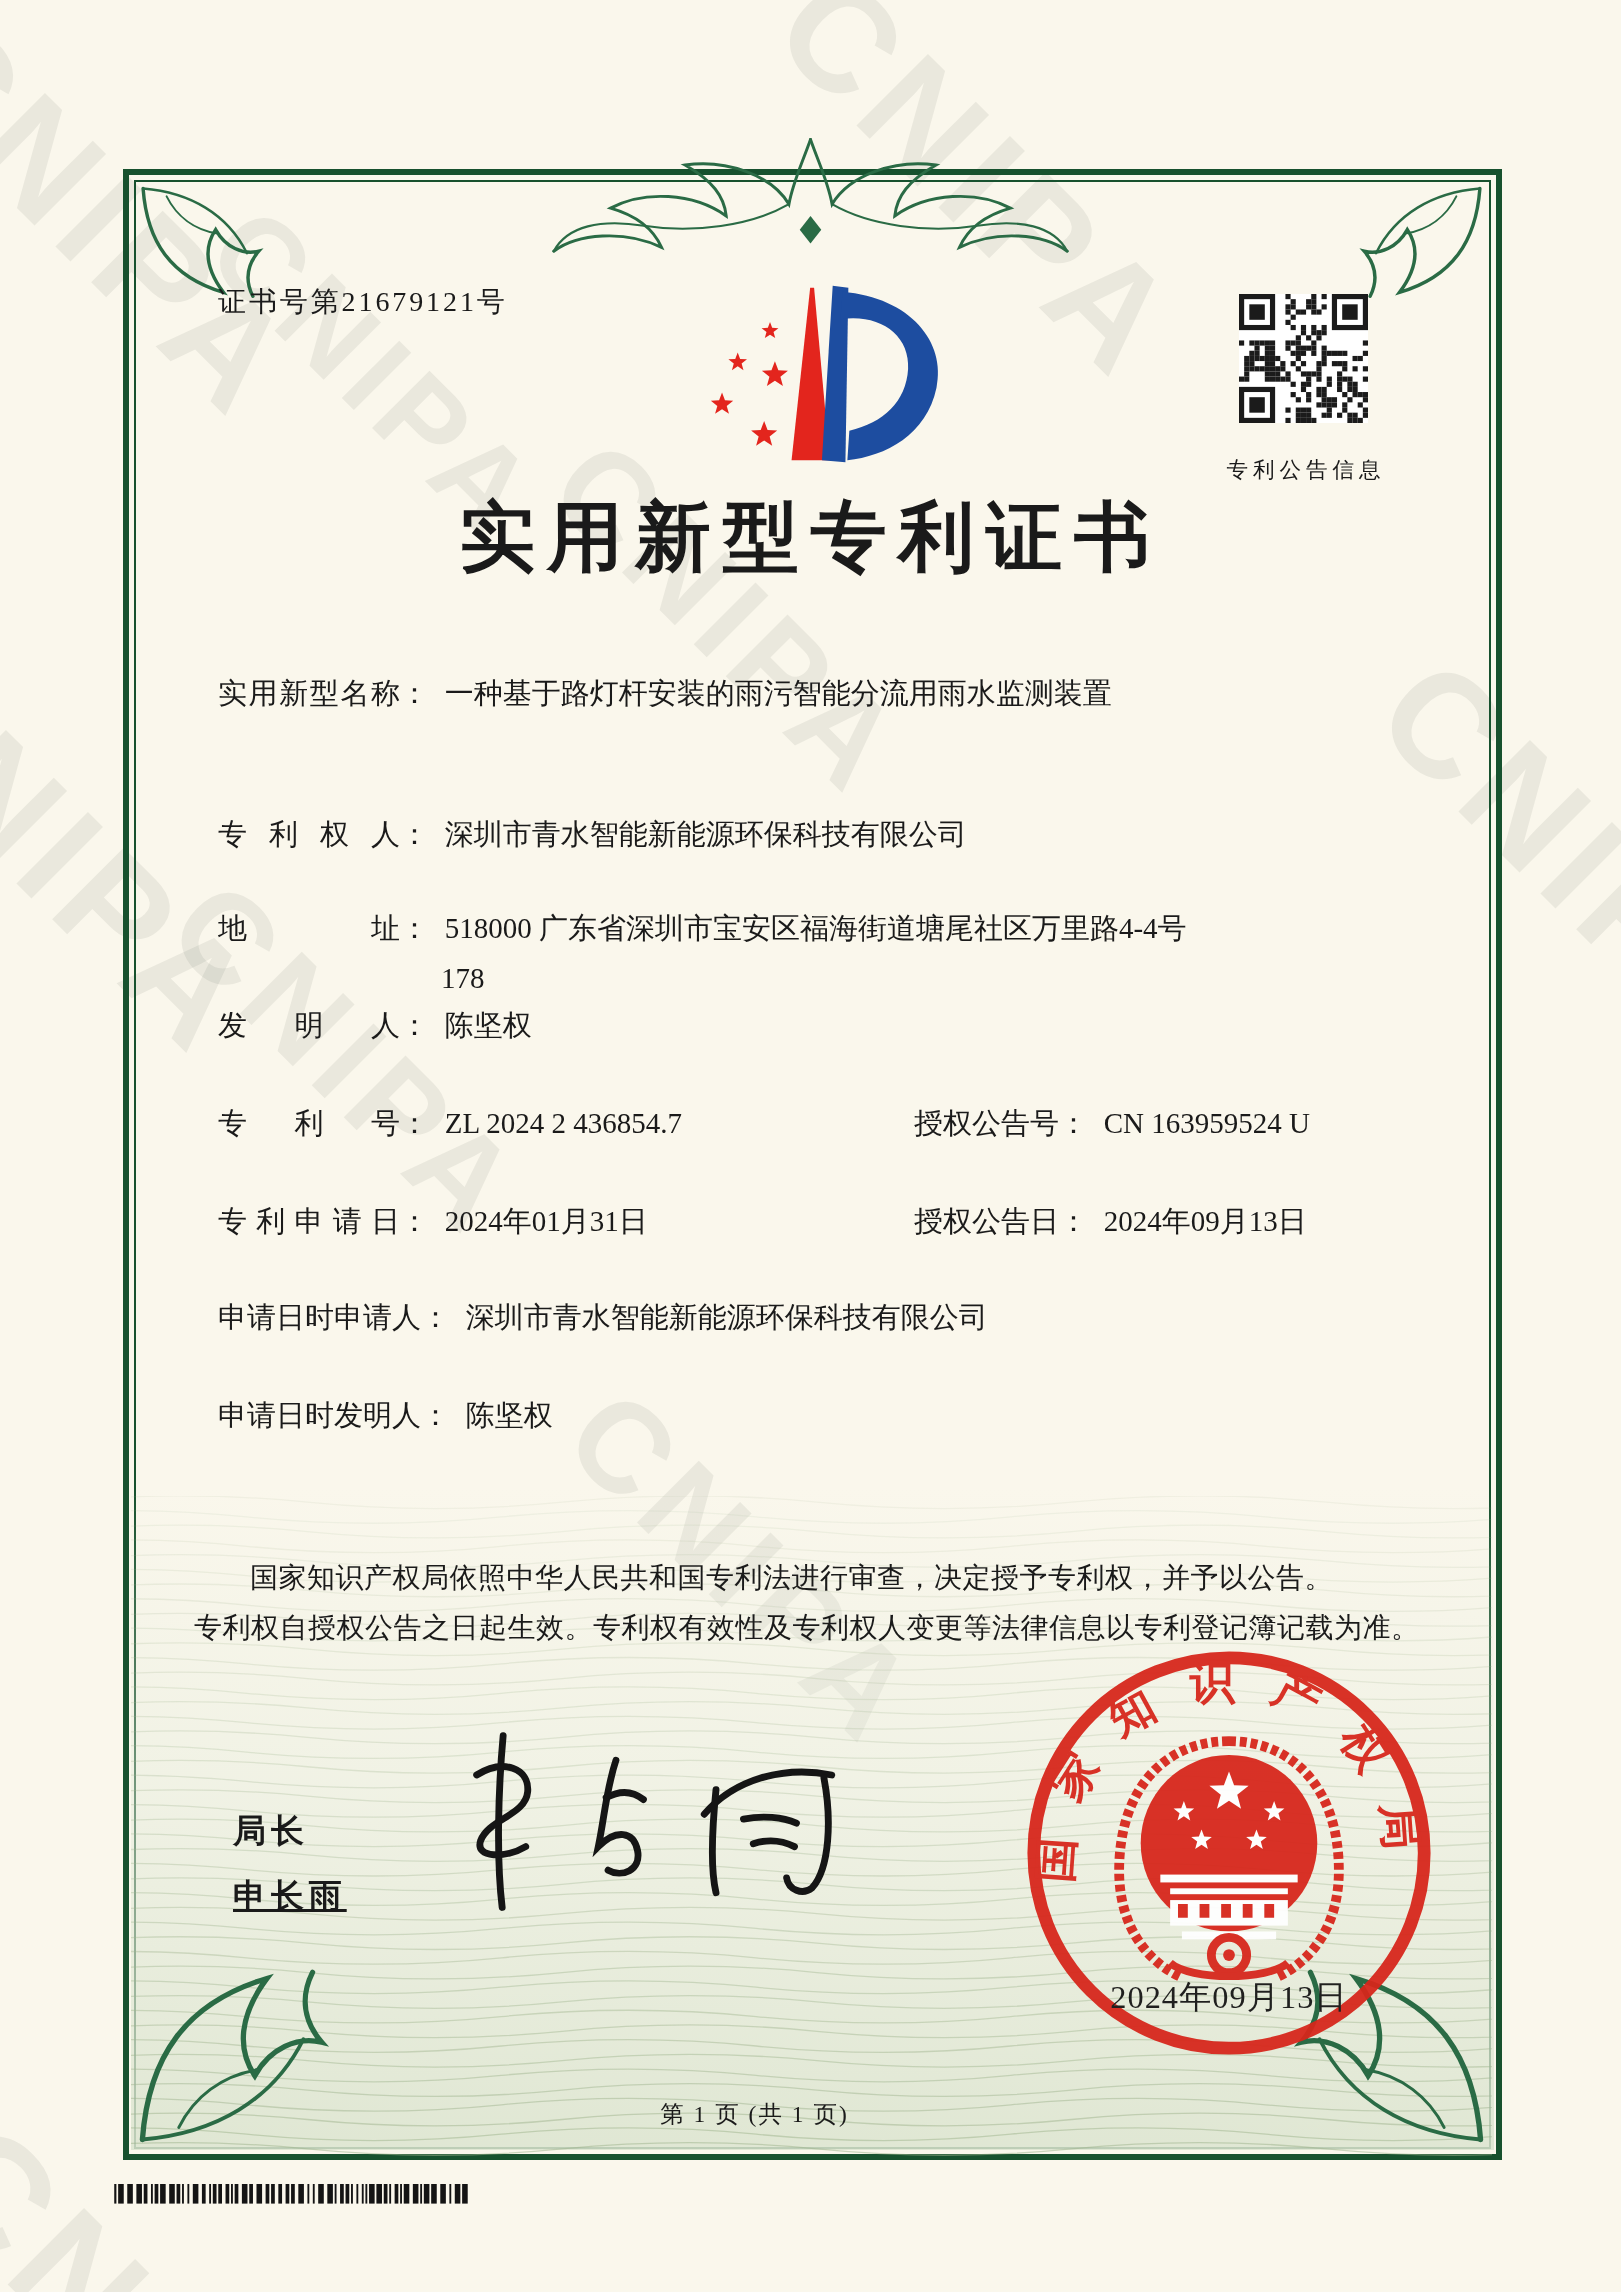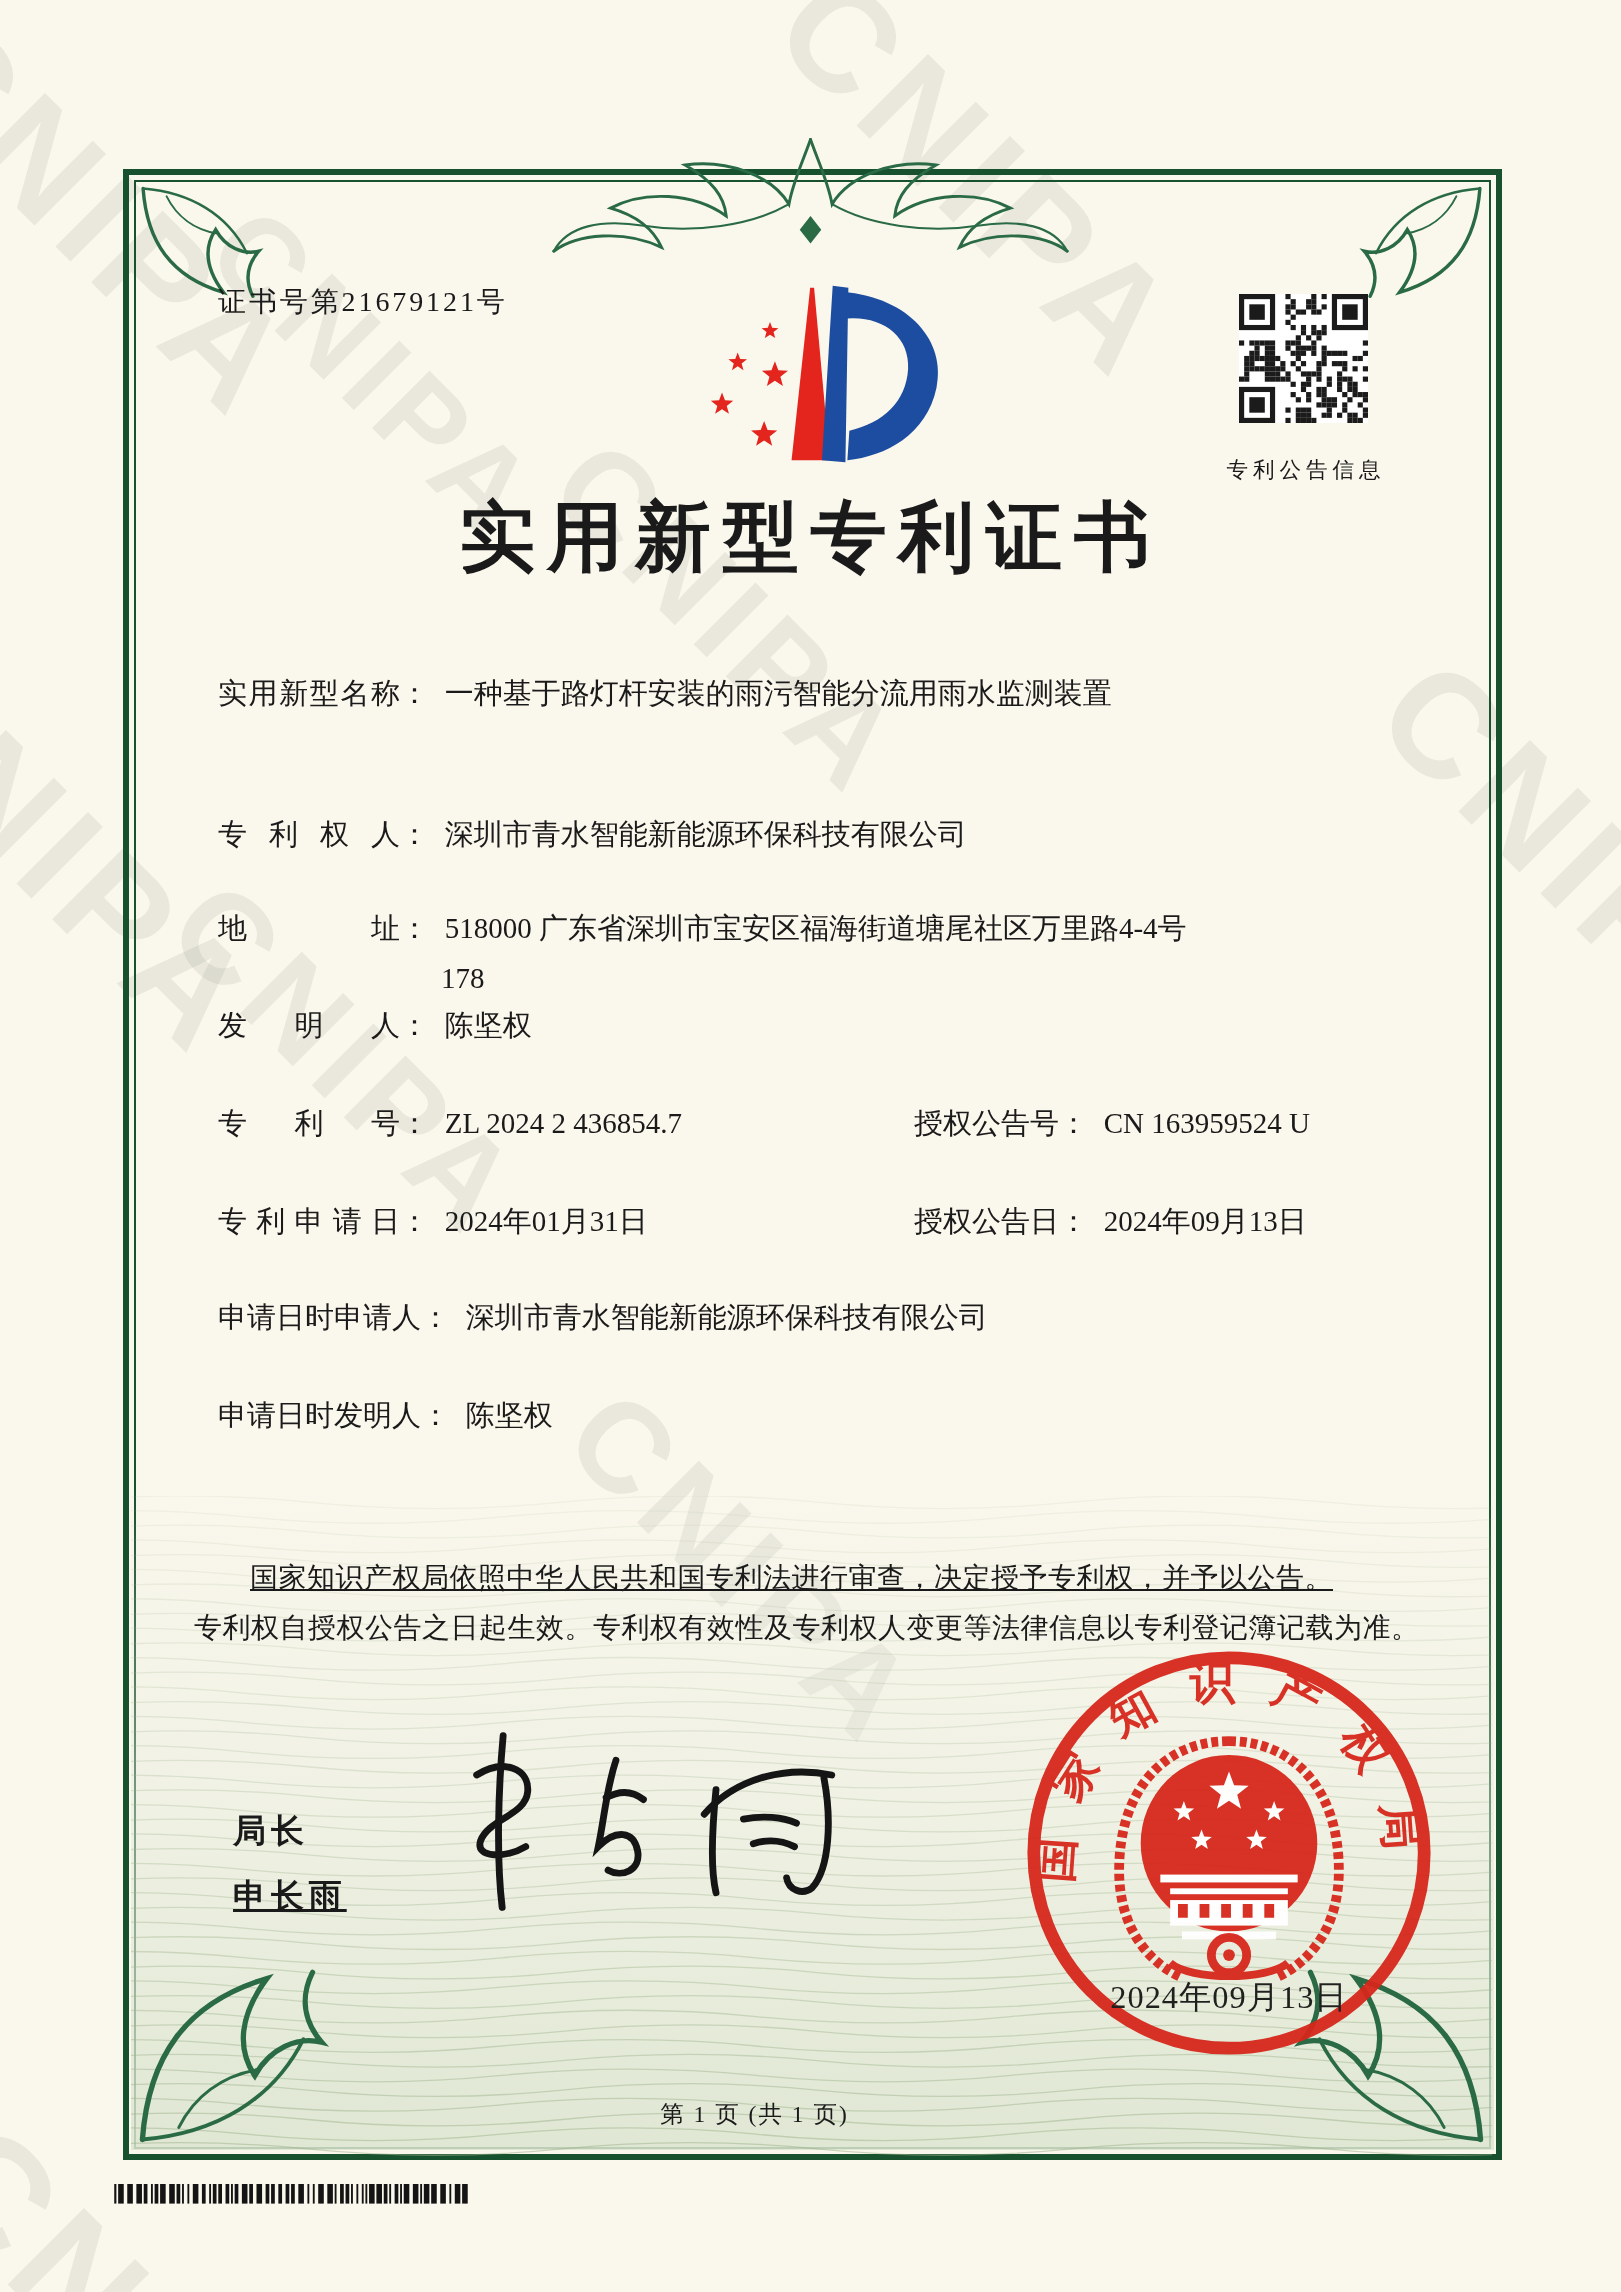--- a/index.html
+++ b/index.html
@@ -33,21 +33,21 @@
   .content{position:absolute;left:0;top:0;width:1621px;height:1755px;z-index:3;}
   .abs{position:absolute;}
   .certno{left:218px;top:283px;font-size:28px;letter-spacing:2.9px;}
   .qrlabel{left:1213px;top:455px;width:186px;text-align:center;font-size:21.6px;letter-spacing:4.9px;}
   .title{left:0;top:487px;width:100%;text-align:center;font-size:76px;font-weight:700;letter-spacing:11.8px;}
   .frow{left:218px;font-size:29px;white-space:nowrap;}
   .jlabel{display:inline-block;width:182px;text-align:justify;text-align-last:justify;vertical-align:bottom;}
   .fval{margin-left:15.7px;}
   .rcol{position:absolute;left:696px;top:0;white-space:nowrap;}
   .statement{left:194px;top:1553px;width:1245px;font-size:28px;line-height:1.8;text-align:justify;letter-spacing:0.5px;}
-  .st-line1{text-indent:2em;text-decoration:underline;}
+  .st-line1{text-indent:2em;}
   .sig-title{left:233px;top:1809px;font-size:33px;font-weight:700;letter-spacing:4.9px;font-family:"Liberation Sans","DejaVu Sans",sans-serif;}
   .sig-name{left:233px;top:1874px;font-size:33px;font-weight:700;letter-spacing:4.9px;font-family:"Liberation Sans","DejaVu Sans",sans-serif;text-decoration:underline;}
   .footer{left:0;top:2098px;width:1509px;text-align:center;font-size:23.5px;letter-spacing:2px;}
   svg{display:block;}
   .noptr{pointer-events:none;}
 </style>
 </head>
 <body>
 
 <div class="page">

